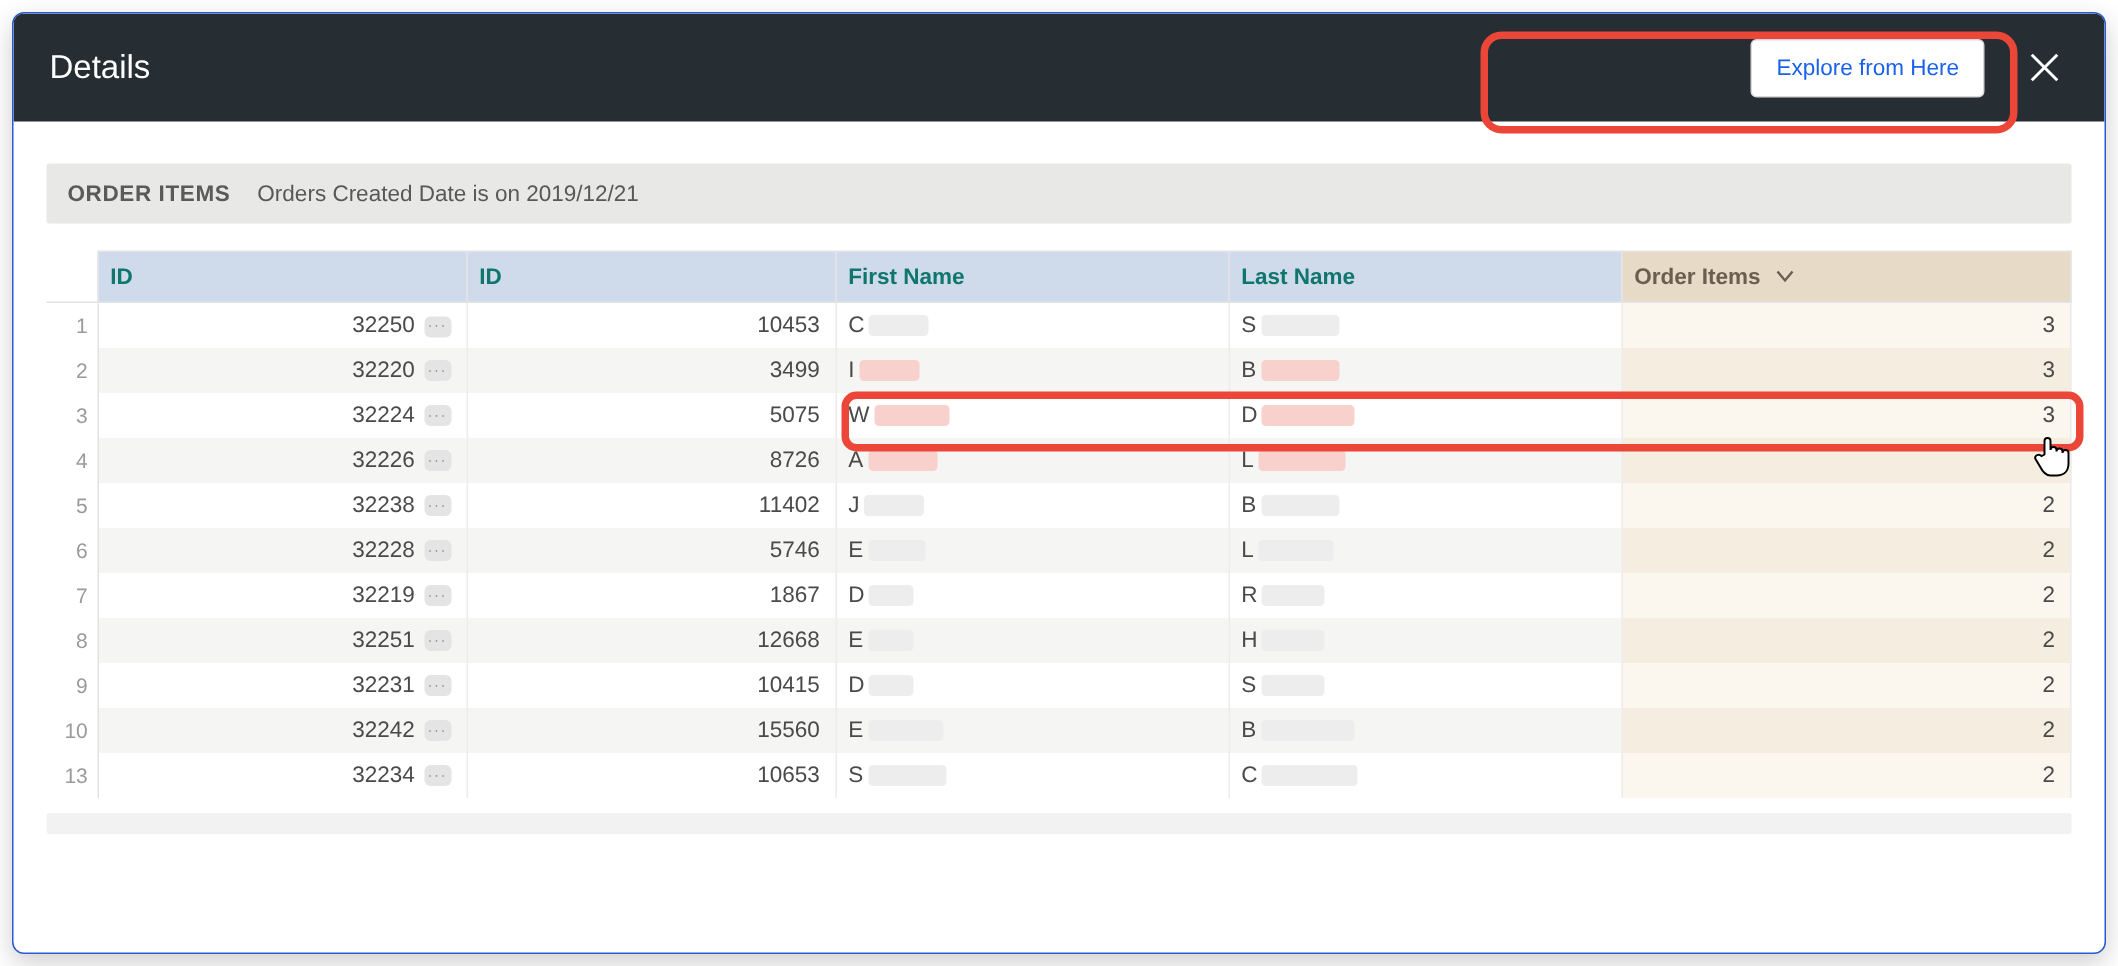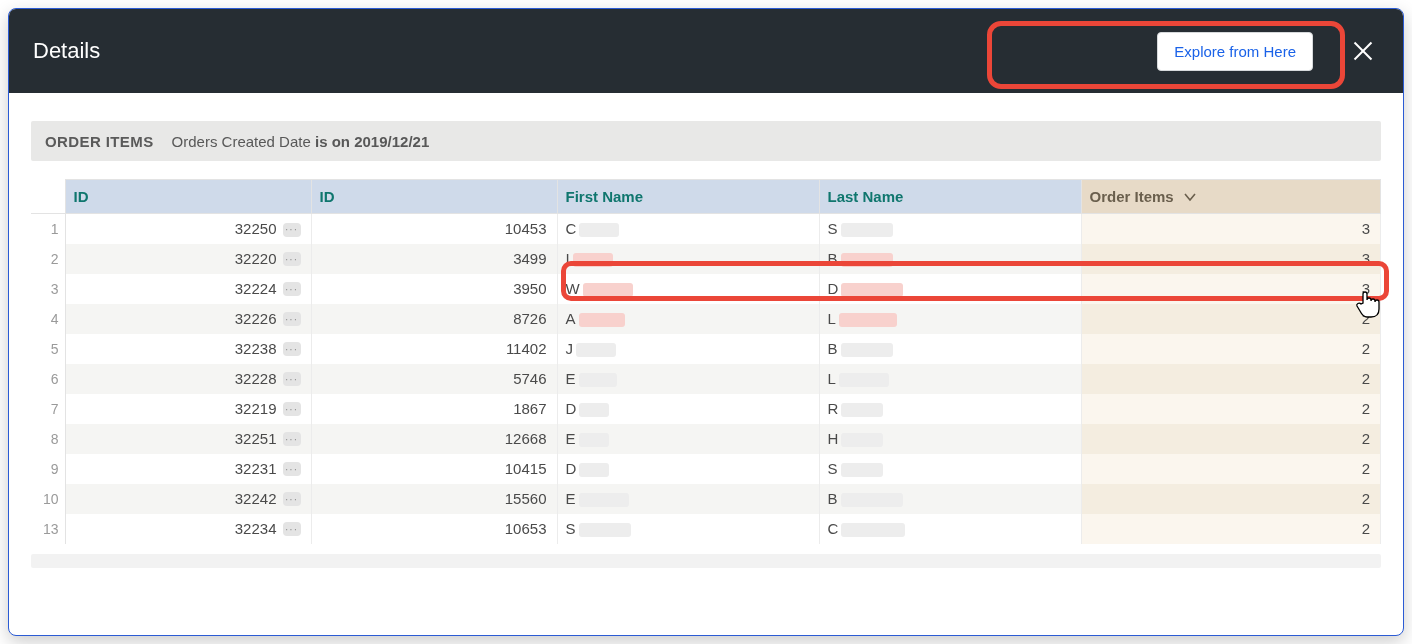--- a/index.html
+++ b/index.html
@@ -11,26 +11,26 @@
     margin: 8px;
     border: 1px solid #2b5bd4;
     border-radius: 8px;
     box-shadow: 0 6px 18px rgba(0,0,0,.2);
     overflow: hidden;
     background: #fff;
   }
   .hdr {
     display: flex;
     align-items: center;
-    height: 84px;
+    height: 72px;
     background: #262d33;
     padding: 0 28px 0 24px;
   }
   .hdr-title { color: #fefefe; font-size: 22px; font-weight: 400; flex: 1; }
-  .hdr-actions { display: flex; gap: 10px; align-items: center; position: relative; }
+  .hdr-actions { display: flex; align-items: center; position: relative; }
   .btn-primary {
     background: #fff;
     border: 1px solid #d6d9db;
     color: #1a62e8;
     font-size: 15px;
     padding: 10px 16px;
     border-radius: 4px;
     cursor: pointer;
   }
   .close-x {
@@ -50,21 +50,21 @@
   }
 
   .body-area { padding: 28px 22px 0 22px; }
   .filter-bar {
     display: flex; align-items: center; height: 40px;
     background: #e8e8e7; border-radius: 2px; padding: 0 14px; gap: 18px;
     font-size: 15px; color: #4b4b4b;
   }
   .filter-section { font-weight: 700; letter-spacing: .4px; color: #5a5a5a; }
   .filter-desc { color: #585858; }
-  .filter-desc .strong { font-weight: 700; }
+  .filter-desc .strong { font-weight: 400; }
 
   .tbl { width: 100%; margin-top: 18px; border-collapse: collapse; table-layout: fixed; font-size: 15px; color: #4a4a4a;}
   .tbl th { text-align: left; font-weight: 600; height: 34px; border: 1px solid #e3e3e3; padding-left: 8px; }
   .tbl td { height: 30px; border-right: 1px solid #ececec; padding: 0 8px; }
   .tbl tbody tr:nth-child(even) td { background: #f5f5f3; }
   .col-rn { width: 34px; }
   th.col-rn { background:#fff; border-left:none; border-top:none;}
   .col-id1 { width: 246px; }
   .col-id2 { width: 246px; }
   .col-fn  { width: 262px; }
@@ -152,21 +152,21 @@
             <td class="rn">2</td>
             <td class="num">32220<span class="pill">···</span></td>
             <td class="num">3499</td>
             <td>I<span class="redact red-redact" style="width:40px"></span></td>
             <td>B<span class="redact red-redact" style="width:52px"></span></td>
             <td class="num tan">3</td>
           </tr>
           <tr>
             <td class="rn">3</td>
             <td class="num">32224<span class="pill">···</span></td>
-            <td class="num">3950</td>
+            <td class="num">5075</td>
             <td>W<span class="redact red-redact" style="width:50px"></span></td>
             <td>D<span class="redact red-redact" style="width:62px"></span></td>
             <td class="num tan">3</td>
           </tr>
           <tr>
             <td class="rn">4</td>
             <td class="num">32226<span class="pill">···</span></td>
             <td class="num">8726</td>
             <td>A<span class="redact red-redact" style="width:46px"></span></td>
             <td>L<span class="redact red-redact" style="width:58px"></span></td>

